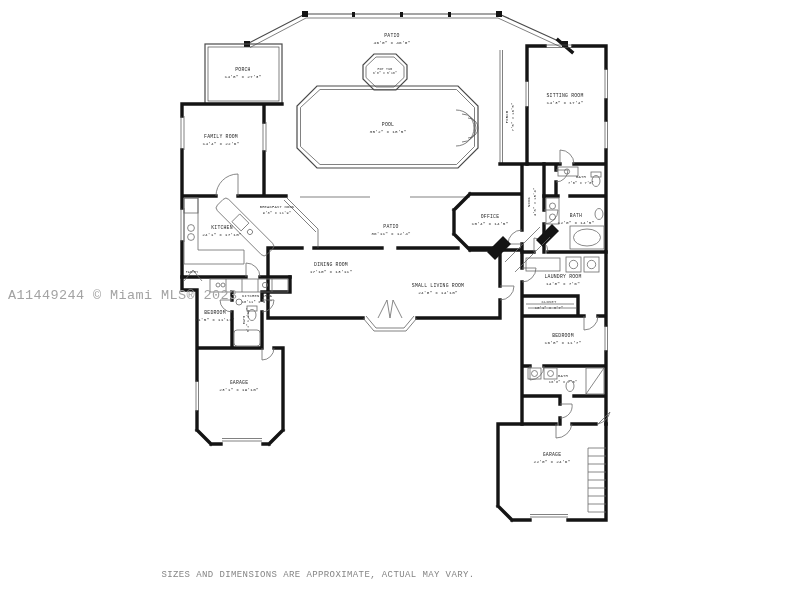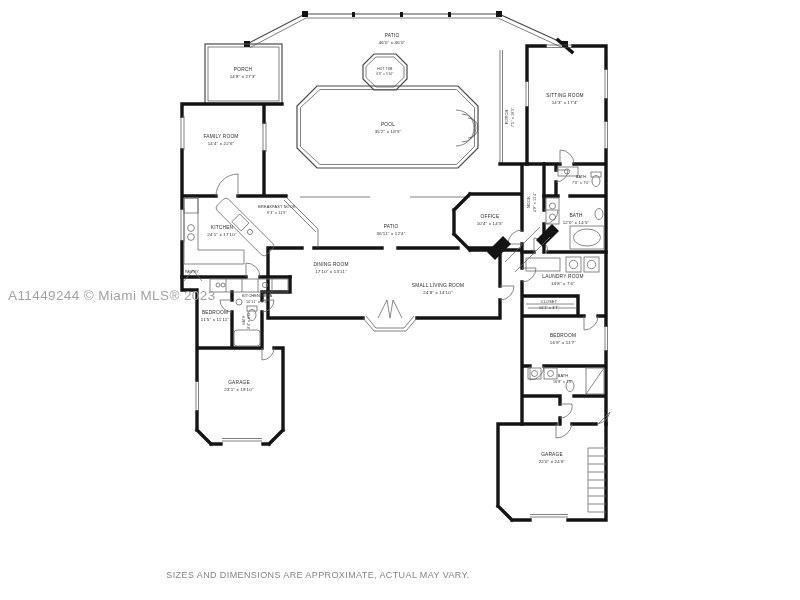--- a/index.html
+++ b/index.html
@@ -1,21 +1,21 @@
 <!DOCTYPE html>
 <html style="--wall: #141414; --thin: #4a4a4a; --fine: #6a6a6a; --label: #2b2b2b; --wm: #a3a3a3; --disc: #858585; --bg: #ffffff;"><head>
 <meta charset="utf-8">
 <style>
   :root{
     --wall:#141414; --thin:#4a4a4a; --fine:#6a6a6a;
     --label:#2b2b2b; --wm:#a3a3a3; --disc:#858585; --bg:#ffffff;
   }
   html,body{margin:0;padding:0;background:var(--bg);}
   #stage{position:relative;width:636px;height:600px;background:var(--bg);overflow:hidden;
-         font-family:Liberation Sans, sans-serif;}
+         font-family:Liberation Mono, monospace;}
   #plan{position:absolute;left:0;top:0;}
   .wall{fill:none;stroke:var(--wall);stroke-width:3.4;stroke-linecap:square;}
   .thin{fill:none;stroke:var(--thin);stroke-width:1.2;}
   .hair{fill:none;stroke:var(--thin);stroke-width:0.7;}
   .fine{fill:none;stroke:var(--fine);stroke-width:0.8;}
   .solid{fill:var(--wall);stroke:none;}
   .rl{position:absolute;transform:translate(-50%,-50%);text-align:center;color:var(--label);
       font-size:4.8px;line-height:1.45;letter-spacing:0.2px;white-space:nowrap;}
   .rl .rd{font-size:4.4px;}
   .rot{transform:translate(-50%,-50%) rotate(-90deg);}

